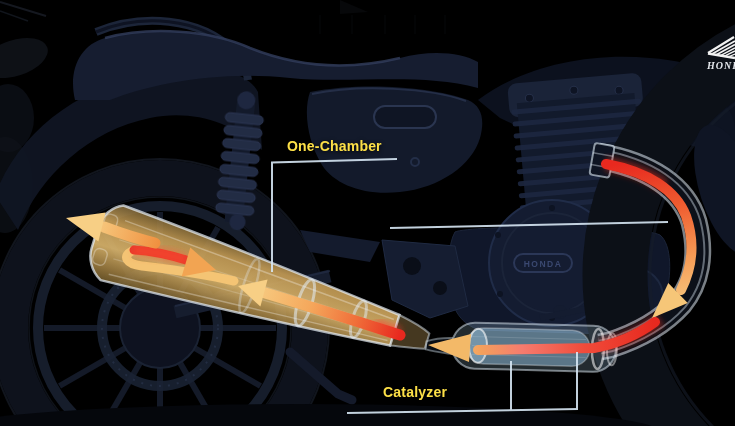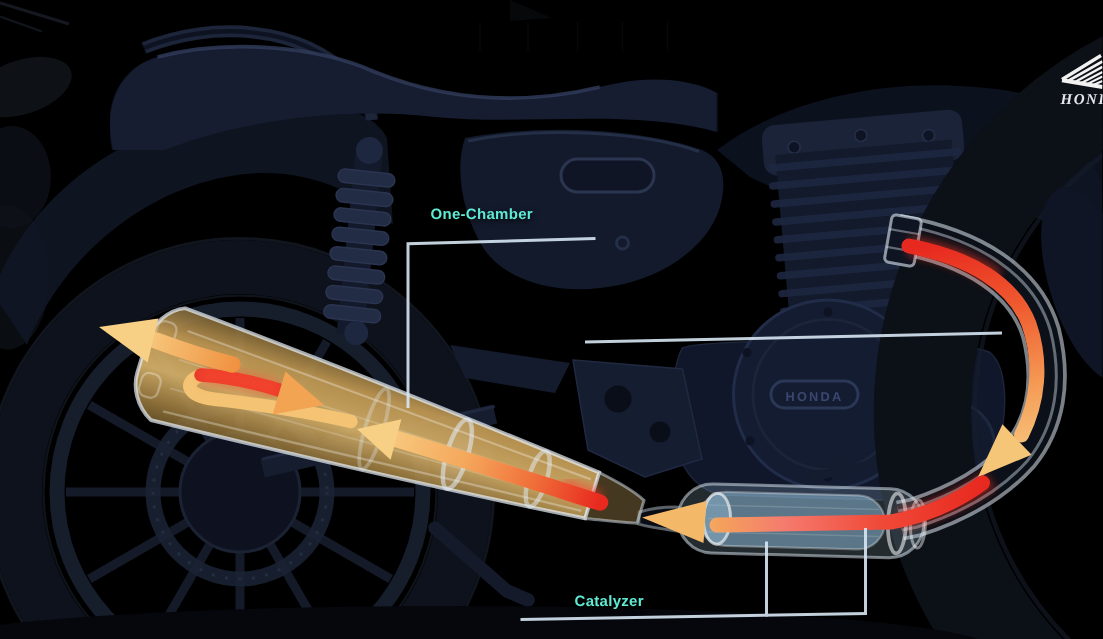--- a/index.html
+++ b/index.html
@@ -2,27 +2,27 @@
 <html><head>
 <meta charset="utf-8">
 <style>
   html,body{margin:0;padding:0;background:#000;}
   .stage{
     position:relative;width:735px;height:426px;background:#000;
     overflow:hidden;font-family:"Liberation Sans",sans-serif;
   }
   .stage svg{position:absolute;left:0;top:0;}
   .callout-label{
-    position:absolute;color:#5eead4;font-weight:700;font-size:10px;
+    position:absolute;color:#fde047;font-weight:700;font-size:14px;
     letter-spacing:.2px;white-space:nowrap;
     text-shadow:0 1px 4px rgba(0,0,0,.9);
   }
   .lbl-one{left:287px;top:138px;}
   .lbl-double{left:400px;top:205px;}
-  .lbl-cat{left:383px;top:396px;}
+  .lbl-cat{left:383px;top:384px;}
 </style>
 </head>
 <body>
 
 <div class="stage">
 
 <svg width="735" height="426" viewBox="0 0 735 426">
   <defs>
     <linearGradient id="gMuff" gradientUnits="userSpaceOnUse" x1="0" y1="-42" x2="0" y2="42">
       <stop offset="0" stop-color="#7a6233" stop-opacity=".85"></stop>

